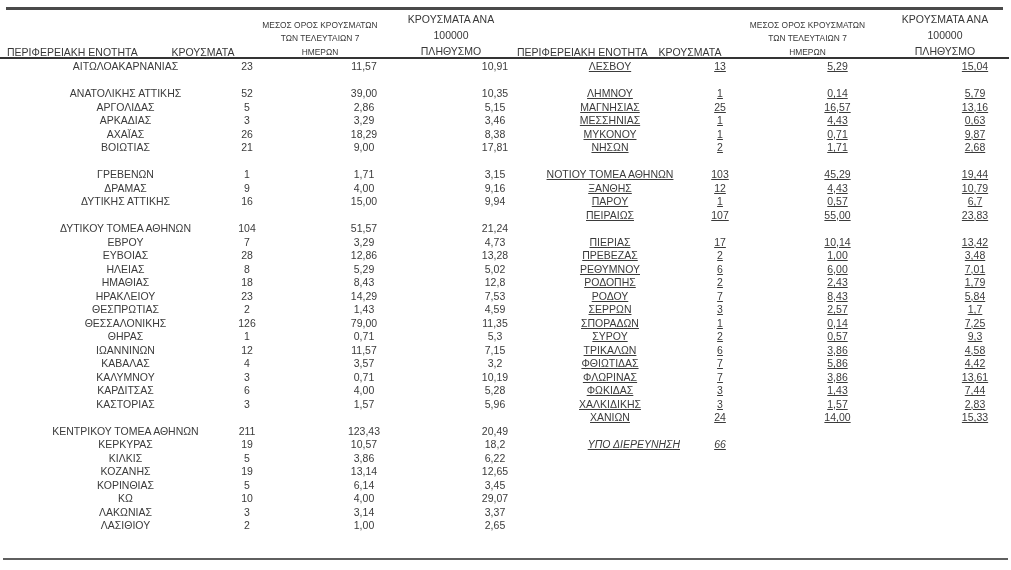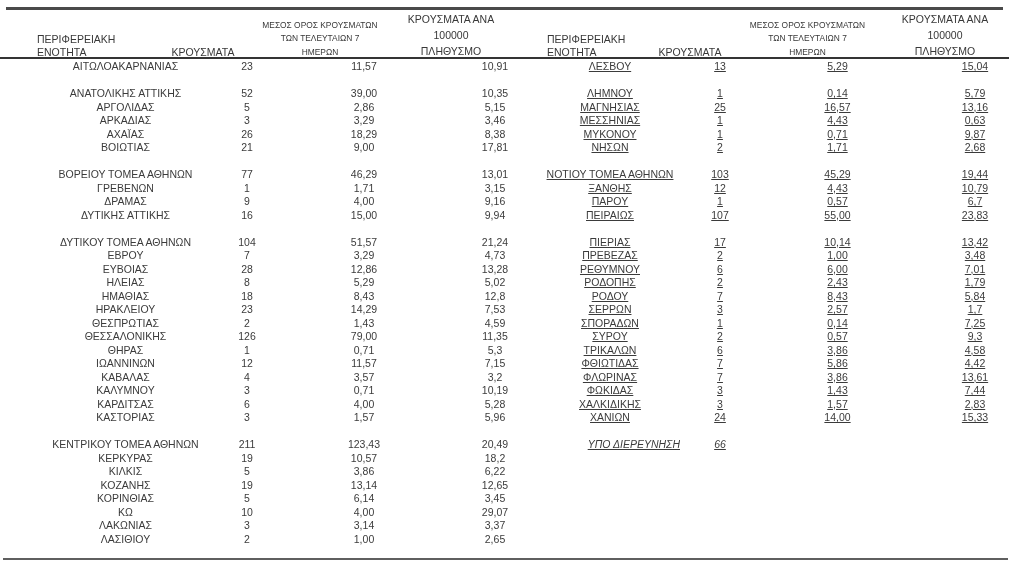--- a/index.html
+++ b/index.html
@@ -17,21 +17,21 @@
   .rule-bottom{left:3px;right:3px;top:558px;height:1.5px;background:#5f5f5f;}
 
   .hdr{
     position:absolute;top:11px;height:46px;
     display:grid;align-items:end;
     color:#383838;
   }
   .hdr-left{left:0;width:505px;grid-template-columns:163px 80px 154px 108px;}
   .hdr-right{left:510px;width:495px;grid-template-columns:140px 80px 155px 120px;}
   .hcell{font-size:10.5px;line-height:13px;padding-bottom:1px;}
-  .h1{text-align:left;padding-left:7px;margin-left:30px;}
+  .h1{text-align:left;padding-left:7px;}
   .h2{text-align:center;}
   .h3{text-align:center;font-size:8.4px;line-height:13.5px;}
   .h4{text-align:center;line-height:16px;}
 
   .rows{position:absolute;top:60px;margin-left:44px;}
   .rows-left{left:0;width:505px;}
   .rows-right{left:496px;width:495px;text-decoration:underline;}
   .row{display:grid;height:13.5px;}
   .rows-left .row{grid-template-columns:163px 80px 154px 108px;}
   .rows-right .row{grid-template-columns:140px 80px 155px 120px;}
@@ -122,26 +122,20 @@
         <div class="cell c3">9,00</div>
         <div class="cell c4">17,81</div>
       </div>
       <div class="row">
         <div class="cell c1"></div>
         <div class="cell c2"></div>
         <div class="cell c3"></div>
         <div class="cell c4"></div>
       </div>
       <div class="row">
-        <div class="cell c1">ΒΟΡΕΙΟΥ ΤΟΜΕΑ ΑΘΗΝΩΝ</div>
-        <div class="cell c2">77</div>
-        <div class="cell c3">46,29</div>
-        <div class="cell c4">13,01</div>
-      </div>
-      <div class="row">
         <div class="cell c1">ΓΡΕΒΕΝΩΝ</div>
         <div class="cell c2">1</div>
         <div class="cell c3">1,71</div>
         <div class="cell c4">3,15</div>
       </div>
       <div class="row">
         <div class="cell c1">ΔΡΑΜΑΣ</div>
         <div class="cell c2">9</div>
         <div class="cell c3">4,00</div>
         <div class="cell c4">9,16</div>

